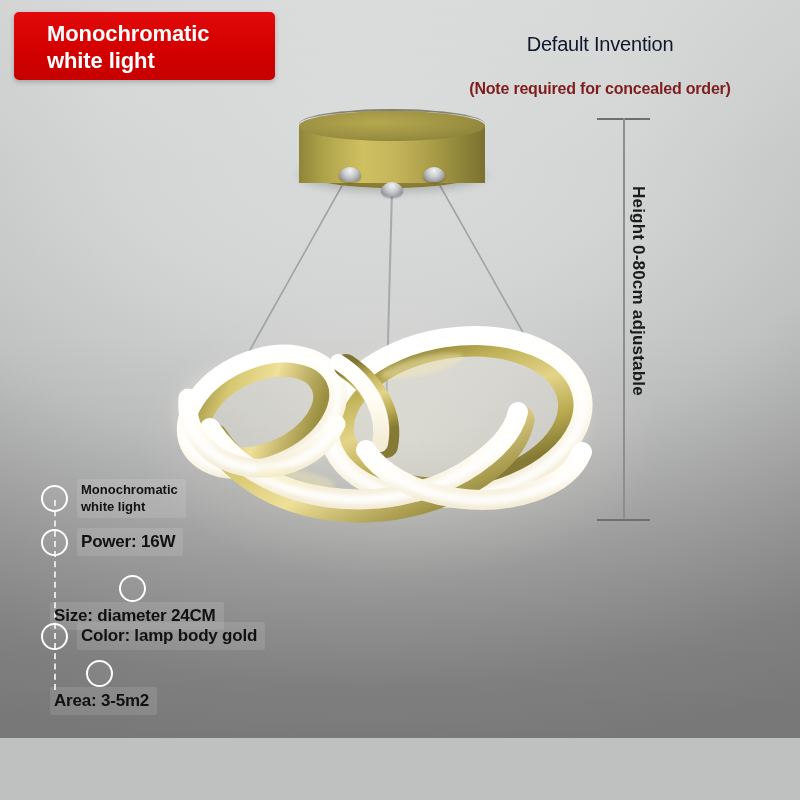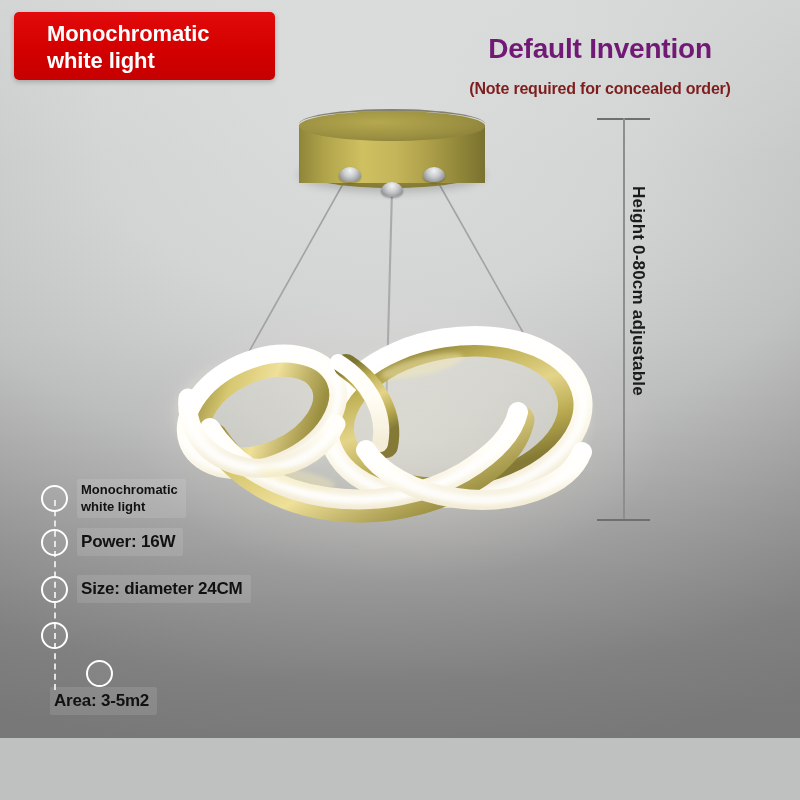--- a/index.html
+++ b/index.html
@@ -60,23 +60,23 @@
     letter-spacing: -0.1px;
   }
   .badge span { display: block; }
 
   
   .heading-main {
     position: absolute;
     left: 400px; top: 33px;
     width: 400px;
     text-align: center;
-    font-size: 28px;
-    font-weight: bold;
-    color: #701a75;
+    font-size: 20px;
+    font-weight: normal;
+    color: #0f172a;
     letter-spacing: -0.2px;
   }
   .heading-sub {
     position: absolute;
     left: 400px; top: 80px;
     width: 400px;
     text-align: center;
     font-size: 16px;
     font-weight: bold;
     color: #7f1d1d;
@@ -308,27 +308,28 @@
       <div class="spec-dot"></div>
       <div class="spec-label small">Monochromatic
 white light</div>
     </div>
 
     <div class="spec-item" style="top:528px;">
       <div class="spec-dot"></div>
       <div class="spec-label big">Power: 16W</div>
     </div>
 
-    <div class="spec-item" style="top:575px;">
+    <div class="spec-item" style="top:575px;flex-direction:column;">
       <div class="spec-dot"></div>
       <div class="spec-label big">Size: diameter 24CM</div>
     </div>
 
     <div class="spec-item" style="top:622px;">
       <div class="spec-dot"></div>
+      <div class="spec-label big">Color: lamp body gold</div>
     </div>
 
     <div class="spec-item" style="top:660px;flex-direction:column;">
       <div class="spec-dot"></div>
       <div class="spec-label big">Area: 3-5m2</div>
     </div>
   </div>
 
 
 </div>

